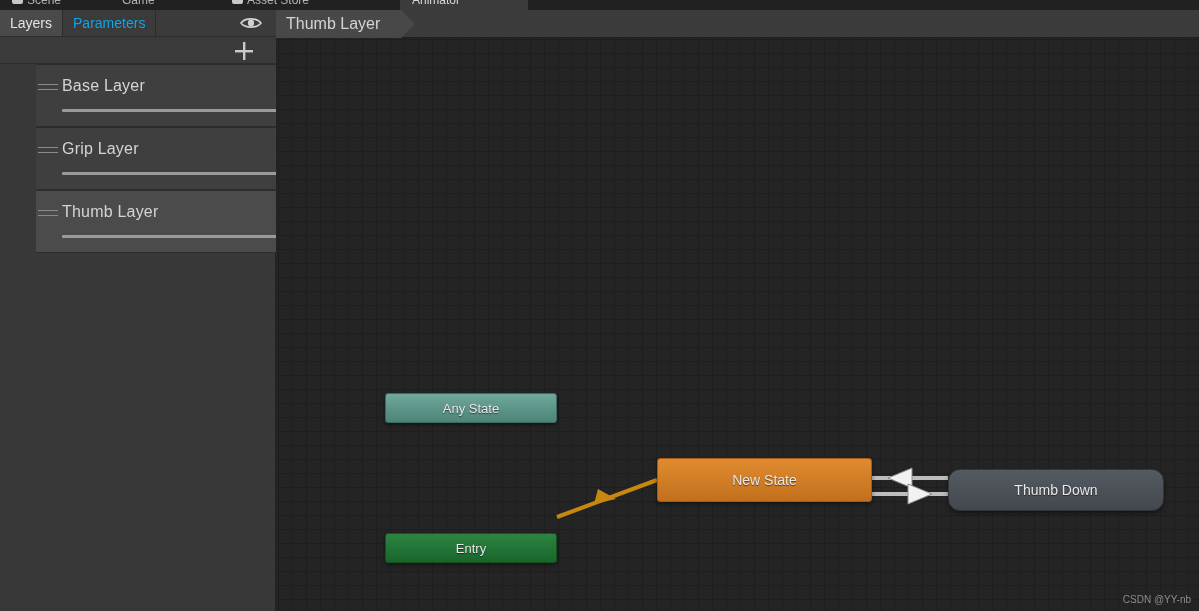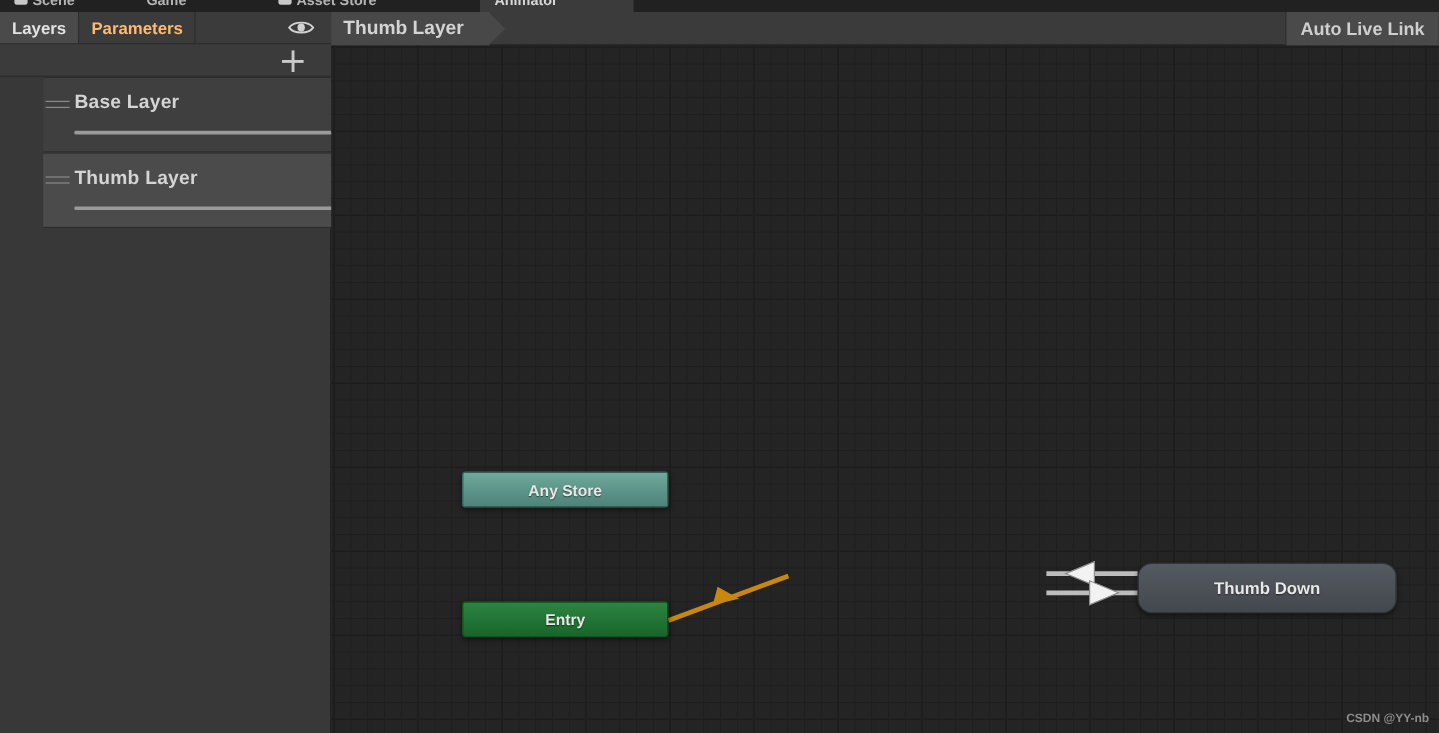--- a/index.html
+++ b/index.html
@@ -2,21 +2,21 @@
 <html><head>
 <meta charset="utf-8">
 <style>
   * { box-sizing: border-box; margin: 0; padding: 0; }
   html, body {
     width: 1199px; height: 611px;
     background: #2b2b2b;
     font-family: "Liberation Sans", sans-serif;
     overflow: hidden;
   }
-  #app { position: relative; width: 1199px; height: 611px; font-weight: bold; }
+  #app { position: relative; width: 1199px; height: 611px; }
 
   
   .tabstrip {
     position: absolute; left: 0; top: 0; width: 1199px; height: 10px;
     background: #212121; overflow: hidden;
   }
   .wtab {
     position: absolute; top: -11px; height: 21px;
     display: flex; align-items: center; gap: 4px;
     padding: 0 12px;
@@ -37,21 +37,21 @@
     position: absolute; left: 0; top: 10px; width: 276px; height: 601px;
     background: #383838; border-right: 1px solid #232323;
   }
   .lp-tabbar {
     position: relative; height: 27px; width: 276px;
     background: #3b3b3b; border-bottom: 1px solid #2c2c2c;
     display: flex; align-items: stretch;
   }
   .lp-tab {
     display: flex; align-items: center; padding: 0 10px;
-    font-size: 14px; color: #fdba74;
+    font-size: 14px; color: #0ea5e9;
     border-right: 1px solid #2c2c2c;
   }
   .lp-tab.active { background: #4a4a4a; color: #e3e3e3; }
   .lp-eye {
     position: absolute; right: 6px; top: 0; bottom: 0;
     display: flex; align-items: center; padding: 0 8px;
   }
 
   .lp-addbar {
     position: relative; height: 27px; width: 276px; background: #3b3b3b;
@@ -137,20 +137,21 @@
     text-shadow: 0 1px 1px rgba(0,0,0,.55);
     box-shadow: 0 2px 4px rgba(0,0,0,.45);
   }
   .node-anystate {
     background: linear-gradient(#6fa89c, #4d8378);
     border: 1px solid #3b6a60;
   }
   .node-entry {
     background: linear-gradient(#2c8540, #19652c);
     border: 1px solid #14521f;
+    margin-top: 32px;
   }
   .node-newstate {
     background: linear-gradient(#e08b30, #c2701d);
     border: 1px solid #a35d17;
     font-size: 14px;
   }
   .node-thumbdown {
     background: linear-gradient(#545a61, #43484e);
     border: 1px solid #32363b;
     font-size: 14px;
@@ -219,20 +220,34 @@
         <div class="lr-name">Base Layer</div>
         <div class="lr-gear">
           <svg width="20" height="20" viewBox="0 0 20 20">
             <path fill="#d6d6d6" d="M10 1.2l1.4 2.1 2.4-.6.5 2.5 2.4.9-1.2 2.2 1.6 1.9-2 1.6.4 2.5-2.5.2-1 2.3-2-1.3-2 1.3-1-2.3-2.5-.2.4-2.5-2-1.6L2.5 8.1 1.3 5.9l2.4-.9.5-2.5 2.4.6z"></path>
             <circle cx="10" cy="9.6" r="2.9" fill="#4a4a4a"></circle>
           </svg>
         </div>
         <div class="lr-weight"></div>
       </div>
 
+      <div class="layerrow">
+        <div class="lr-handle">
+            <i></i>
+            <i></i>
+          </div>
+        <div class="lr-name">Grip Layer</div>
+        <div class="lr-gear">
+          <svg width="20" height="20" viewBox="0 0 20 20">
+            <path fill="#d6d6d6" d="M10 1.2l1.4 2.1 2.4-.6.5 2.5 2.4.9-1.2 2.2 1.6 1.9-2 1.6.4 2.5-2.5.2-1 2.3-2-1.3-2 1.3-1-2.3-2.5-.2.4-2.5-2-1.6L2.5 8.1 1.3 5.9l2.4-.9.5-2.5 2.4.6z"></path>
+            <circle cx="10" cy="9.6" r="2.9" fill="#4a4a4a"></circle>
+          </svg>
+        </div>
+        <div class="lr-weight"></div>
+      </div>
 
 
       <div class="layerrow selected">
         <div class="lr-handle">
             <i></i>
             <i></i>
           </div>
         <div class="lr-name">Thumb Layer</div>
         <div class="lr-gear">
           <svg width="20" height="20" viewBox="0 0 20 20">
@@ -243,23 +258,20 @@
         <div class="lr-weight"></div>
       </div>
 
     </div>
   </div>
 
   <div class="crumbbar">
     <div class="crumb">
       <span>Thumb Layer</span>
     </div>
-    <div class="livelink">
-      <span>Auto Live Link</span>
-    </div>
   </div>
 
   <div class="graph">
 
     <svg class="edges" width="923" height="573">
 
       <g>
         <line x1="281" y1="479" x2="381" y2="442" stroke="#c8870f" stroke-width="4"></line>
         <polygon points="318,466 340,461 322,451" fill="#c8870f"></polygon>
       </g>
@@ -269,27 +281,30 @@
         <polygon points="612,440 636,430 636,450" fill="#f2f2f2" stroke="#8c8c8c" stroke-width="1"></polygon>
       </g>
 
       <g>
         <line x1="596" y1="456" x2="672" y2="456" stroke="#bdbdbd" stroke-width="4"></line>
         <polygon points="656,456 632,446 632,466" fill="#f2f2f2" stroke="#8c8c8c" stroke-width="1"></polygon>
       </g>
     </svg>
 
     <div class="node node-anystate" style="left:109px; top:355px; width:172px; height:30px;">
-      <span>Any Store</span>
+      <span>Any State</span>
     </div>
 
     <div class="node node-entry" style="left:109px; top:463px; width:172px; height:30px;">
       <span>Entry</span>
     </div>
 
+    <div class="node node-newstate" style="left:381px; top:420px; width:215px; height:44px;">
+      <span>New State</span>
+    </div>
 
     <div class="node node-thumbdown" style="left:672px; top:431px; width:216px; height:42px;border-radius:12px;">
       <span>Thumb Down</span>
     </div>
 
     <div class="watermark">CSDN @YY-nb</div>
   </div>
 
 </div>
 

